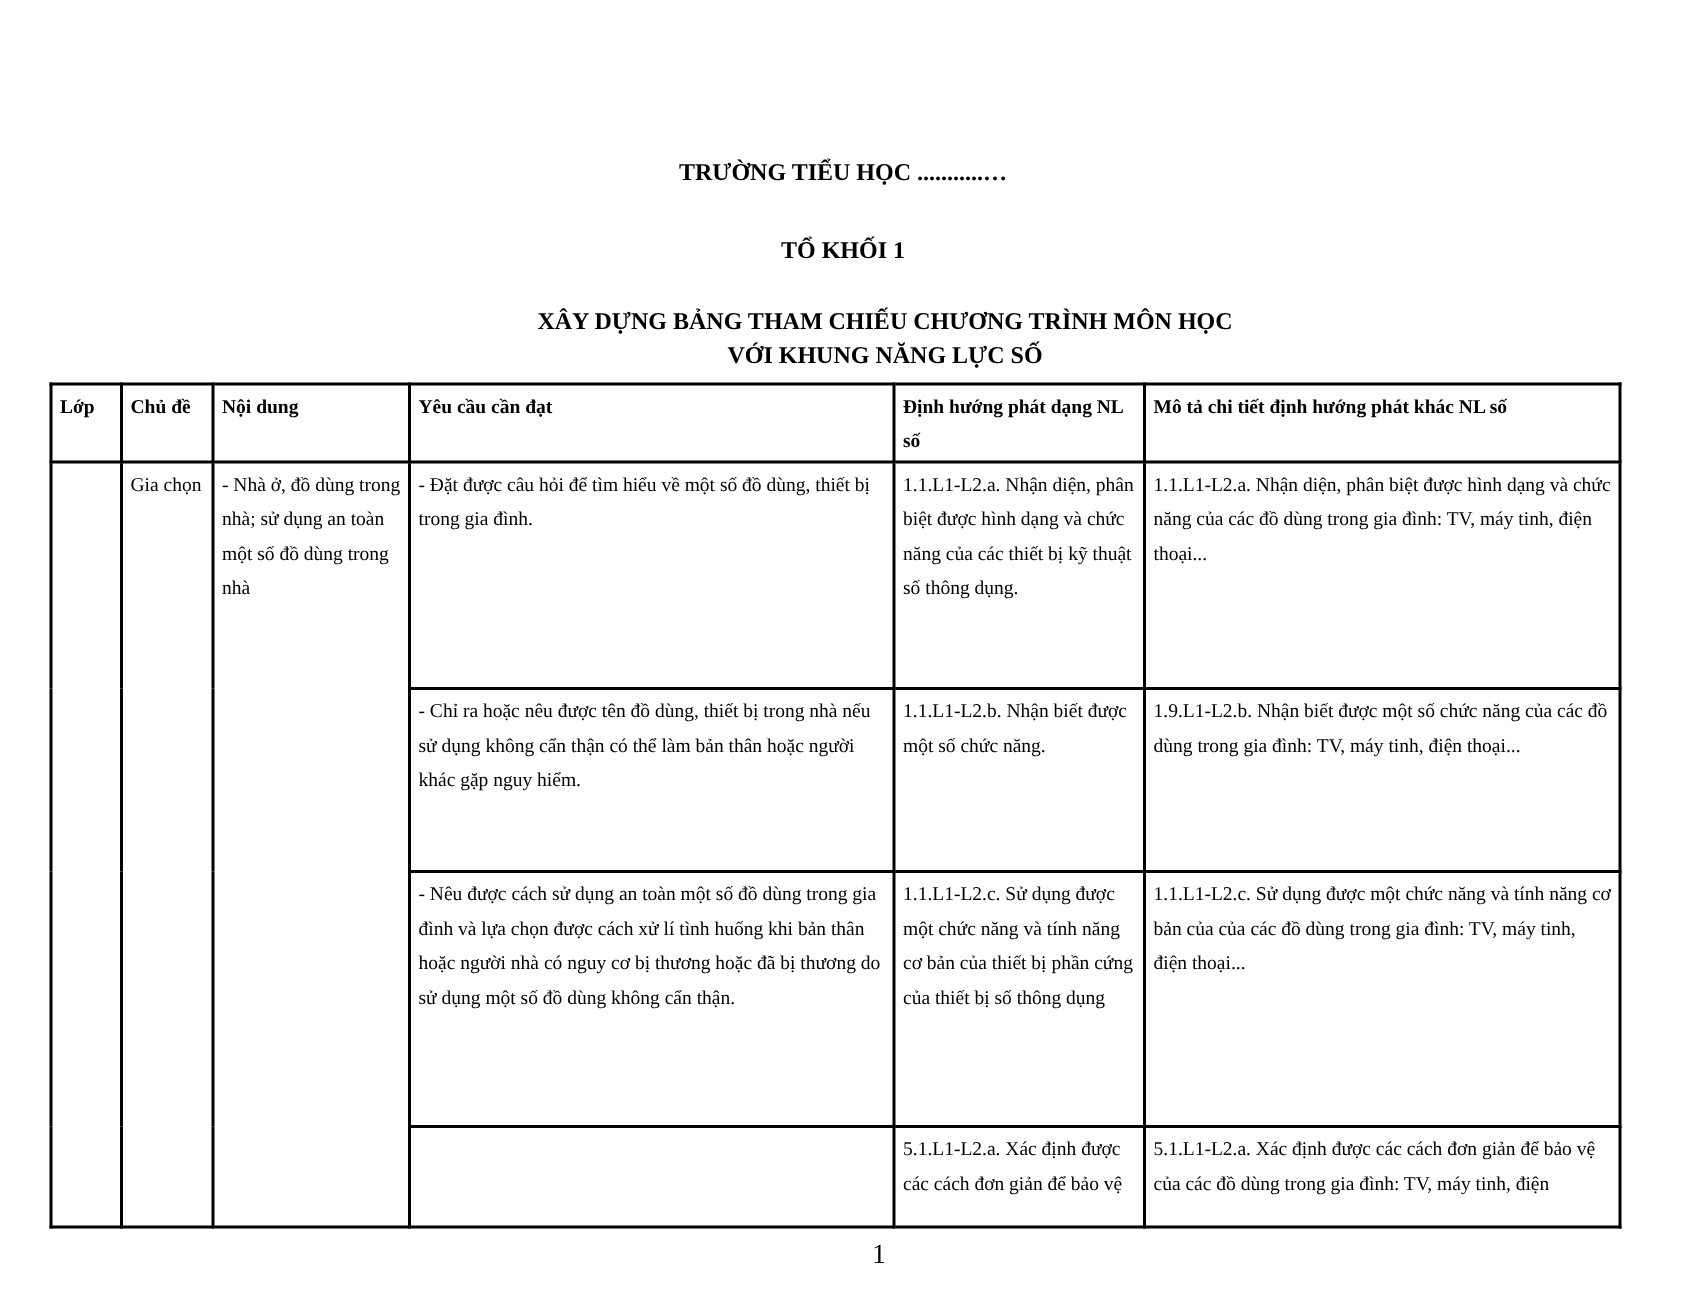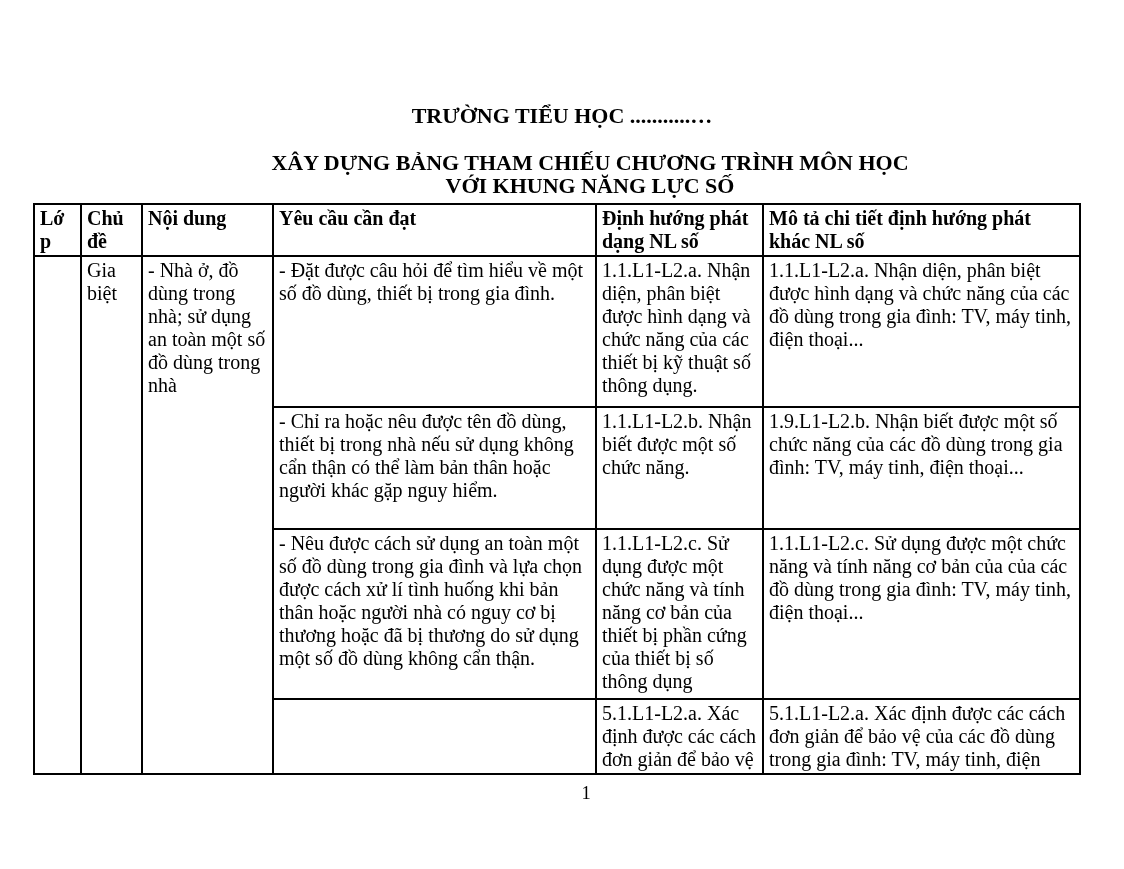--- a/index.html
+++ b/index.html
@@ -13,39 +13,39 @@
     font-family: "Liberation Serif", "DejaVu Serif", serif;
     color: #000000;
     overflow: hidden;
   }
   .doc {
     padding-top: 104px;
   }
   .title {
     text-align: center;
     font-weight: bold;
-    font-size: 22px;
+    font-size: 16px;
     line-height: 23px;
     white-space: pre;
   }
   .title-group {
     margin-top: 29px;
   }
   .title-main {
     margin-top: 24px;
     position: relative;
     left: 28px;
   }
   table.ref-table {
     border-collapse: collapse;
     table-layout: fixed;
     margin-left: 33px;
     margin-top: 6px;
     width: 1046px;
-    font-size: 20px;
+    font-size: 13px;
     line-height: 23px;
   }
   table.ref-table th,
   table.ref-table td {
     border: 2px solid #000000;
     vertical-align: top;
     text-align: left;
     padding: 2px 5px;
     overflow: hidden;
     word-wrap: break-word;
@@ -67,20 +67,21 @@
     left: 24px;
   }
 </style>
 </head>
 <body>
 
 <div class="doc">
 
   <div class="title">TRƯỜNG TIỂU HỌC ...........…</div>
 
+  <div class="title title-group">TỔ KHỐI 1</div>
 
   <div class="title-main">
     <div class="title">XÂY DỰNG BẢNG THAM CHIẾU CHƯƠNG TRÌNH MÔN HỌC</div>
     <div class="title">VỚI KHUNG NĂNG LỰC SỐ</div>
   </div>
 
   <table class="ref-table">
     <colgroup>
       <col style="width:47px">
       <col style="width:61px">
@@ -93,21 +94,21 @@
       <tr class="hdr">
         <th>Lớp</th>
         <th>Chủ đề</th>
         <th>Nội dung</th>
         <th>Yêu cầu cần đạt</th>
         <th>Định hướng phát dạng NL số</th>
         <th>Mô tả chi tiết định hướng phát khác NL số</th>
       </tr>
       <tr class="r1">
         <td rowspan="4"></td>
-        <td rowspan="4">Gia biệt</td>
+        <td rowspan="4">Gia chọn</td>
         <td rowspan="4">- Nhà ở, đồ dùng trong nhà; sử dụng an toàn một số đồ dùng trong nhà</td>
         <td>- Đặt được câu hỏi để tìm hiểu về một số đồ dùng, thiết bị trong gia đình.</td>
         <td>1.1.L1-L2.a. Nhận diện, phân biệt được hình dạng và chức năng của các thiết bị kỹ thuật số thông dụng.</td>
         <td>1.1.L1-L2.a. Nhận diện, phân biệt được hình dạng và chức năng của các đồ dùng trong gia đình: TV, máy tinh, điện thoại...</td>
       </tr>
       <tr class="r2">
         <td>- Chỉ ra hoặc nêu được tên đồ dùng, thiết bị trong nhà nếu sử dụng không cẩn thận có thể làm bản thân hoặc người khác gặp nguy hiểm.</td>
         <td>1.1.L1-L2.b. Nhận biết được một số chức năng.</td>
         <td>1.9.L1-L2.b. Nhận biết được một số chức năng của các đồ dùng trong gia đình: TV, máy tinh, điện thoại...</td>
       </tr>

